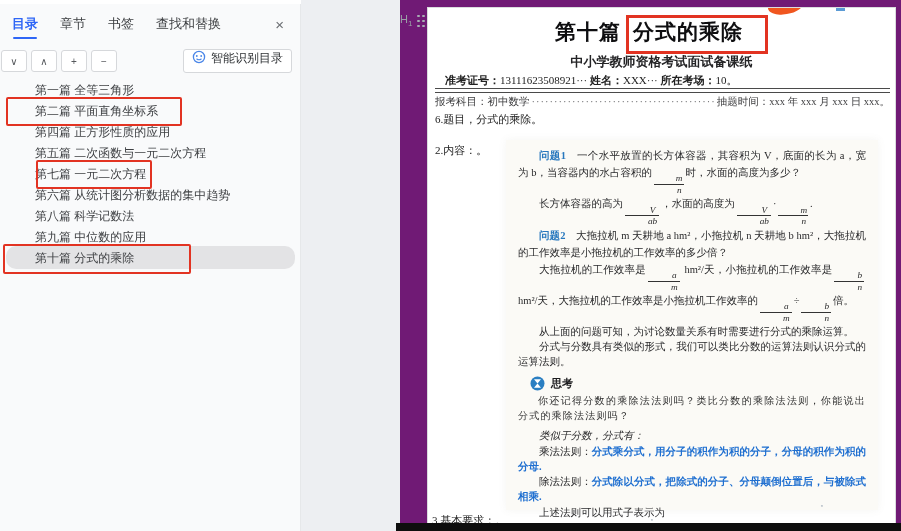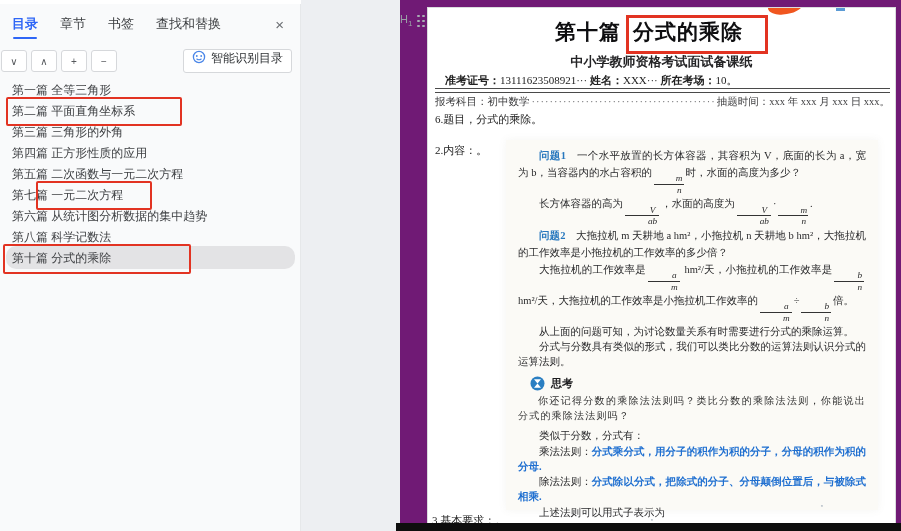--- a/index.html
+++ b/index.html
@@ -12,21 +12,21 @@
   .panel{position:absolute;left:0;top:4px;width:300px;height:531px;background:#f9fafb;border-right:1px solid #e6e8ea;}
   .tabs{display:flex;align-items:center;gap:22px;padding:11px 12px 4px 12px;font-size:13px;color:#3d3f42;}
   .tab{position:relative;cursor:pointer;}
   .tab.active{color:#2f66f6;font-weight:bold;}
   .tab.active::after{content:"";position:absolute;left:1px;right:1px;bottom:-6px;height:2px;background:#2f66f6;border-radius:1px;}
   .close-x{margin-left:auto;color:#6b6e72;font-size:15px;cursor:pointer;padding:0 4px;}
   .toolbar{display:flex;align-items:center;gap:4px;padding:12px 8px 6px 1px;}
   .tbtn{width:24px;height:20px;background:#fff;border:1px solid #d6d8db;border-radius:3px;display:flex;align-items:center;justify-content:center;font-size:10px;color:#55585c;cursor:pointer;}
   .smart-btn{margin-left:auto;height:22px;display:flex;gap:5px;background:#fff;border:1px solid #d6d8db;border-radius:3px;padding:0 8px;font-size:12px;color:#2f3235;cursor:pointer;}
   .toc-list{position:absolute;left:0;right:0;top:76px;}
-  .toc-item{position:relative;height:20px;line-height:20px;padding-left:12px;margin-bottom:1px;font-size:12px;color:#3d3f42;cursor:pointer;}
+  .toc-item{position:relative;height:20px;line-height:20px;padding-left:35px;margin-bottom:1px;font-size:12px;color:#3d3f42;cursor:pointer;}
   .toc-item .lbl{position:relative;z-index:1;}
   .sel-pill{position:absolute;left:6px;right:5px;top:-2px;bottom:-1px;background:#e3e3e5;border-radius:10px;z-index:0;}
   .red-frame{position:absolute;border:2px solid #e23322;border-radius:2px;z-index:2;pointer-events:none;}
   .rf-item2{left:6px;top:-4px;width:172px;height:25px;}
   .rf-item7{left:36px;top:-4px;width:112px;height:25px;}
   .rf-item10{left:3px;top:-4px;width:184px;height:26px;}
   
   .gutter{position:absolute;left:301px;top:0;width:99px;height:531px;background:#edeff2;}
   
   .main{position:absolute;left:400px;top:0;width:562px;height:531px;background:#701a75;padding-left:44px;}
@@ -95,29 +95,29 @@
       </span>
       <span>智能识别目录</span>
     </span>
   </div>
   <div class="toc-list">
     <div class="toc-item"><span class="lbl">第一篇 全等三角形</span></div>
     <div class="toc-item">
       <span class="red-frame rf-item2"></span>
       <span class="lbl">第二篇 平面直角坐标系</span>
     </div>
-    <div class="toc-item"><span class="lbl">第三篇 三角形的外角</span></div>
     <div class="toc-item"><span class="lbl">第四篇 正方形性质的应用</span></div>
     <div class="toc-item"><span class="lbl">第五篇 二次函数与一元二次方程</span></div>
     <div class="toc-item">
       <span class="red-frame rf-item7"></span>
       <span class="lbl">第七篇 一元二次方程</span>
     </div>
     <div class="toc-item"><span class="lbl">第六篇 从统计图分析数据的集中趋势</span></div>
     <div class="toc-item"><span class="lbl">第八篇 科学记数法</span></div>
+    <div class="toc-item"><span class="lbl">第九篇 中位数的应用</span></div>
     <div class="toc-item">
       <span class="sel-pill"></span>
       <span class="red-frame rf-item10"></span>
       <span class="lbl">第十篇 分式的乘除</span>
     </div>
   </div>
 </div>
 
 <div class="gutter"></div>
 
@@ -203,21 +203,21 @@
           <svg width="15" height="15" viewBox="0 0 15 15">
             <circle cx="7.5" cy="7.5" r="7" fill="#2b7fc2"></circle>
             <polygon points="4,3.2 11,3.2 7.5,7.5" fill="#ffffff"></polygon>
             <polygon points="4,11.8 11,11.8 7.5,7.5" fill="#ffffff"></polygon>
           </svg>
         </span>
         <span>思考</span>
       </div>
       <p class="indent kai">你还记得分数的乘除法法则吗？类比分数的乘除法法则，你能说出分式的乘除法法则吗？</p>
 
-      <p class="indent tight" style="margin-top:5px;">类似于分数，分式有：</p>
+      <p class="indent tight" style="margin-top:5px;font-style:italic;">类似于分数，分式有：</p>
       <p class="indent tight">
         <span>乘法法则：</span><span class="blue-bold">分式乘分式，用分子的积作为积的分子，分母的积作为积的分母.</span>
       </p>
       <p class="indent tight">
         <span>除法法则：</span><span class="blue-bold">分式除以分式，把除式的分子、分母颠倒位置后，与被除式相乘.</span>
       </p>
       <p class="indent tight">上述法则可以用式子表示为</p>
 
       <div class="fbox-wrap">
         <div class="fbox">

